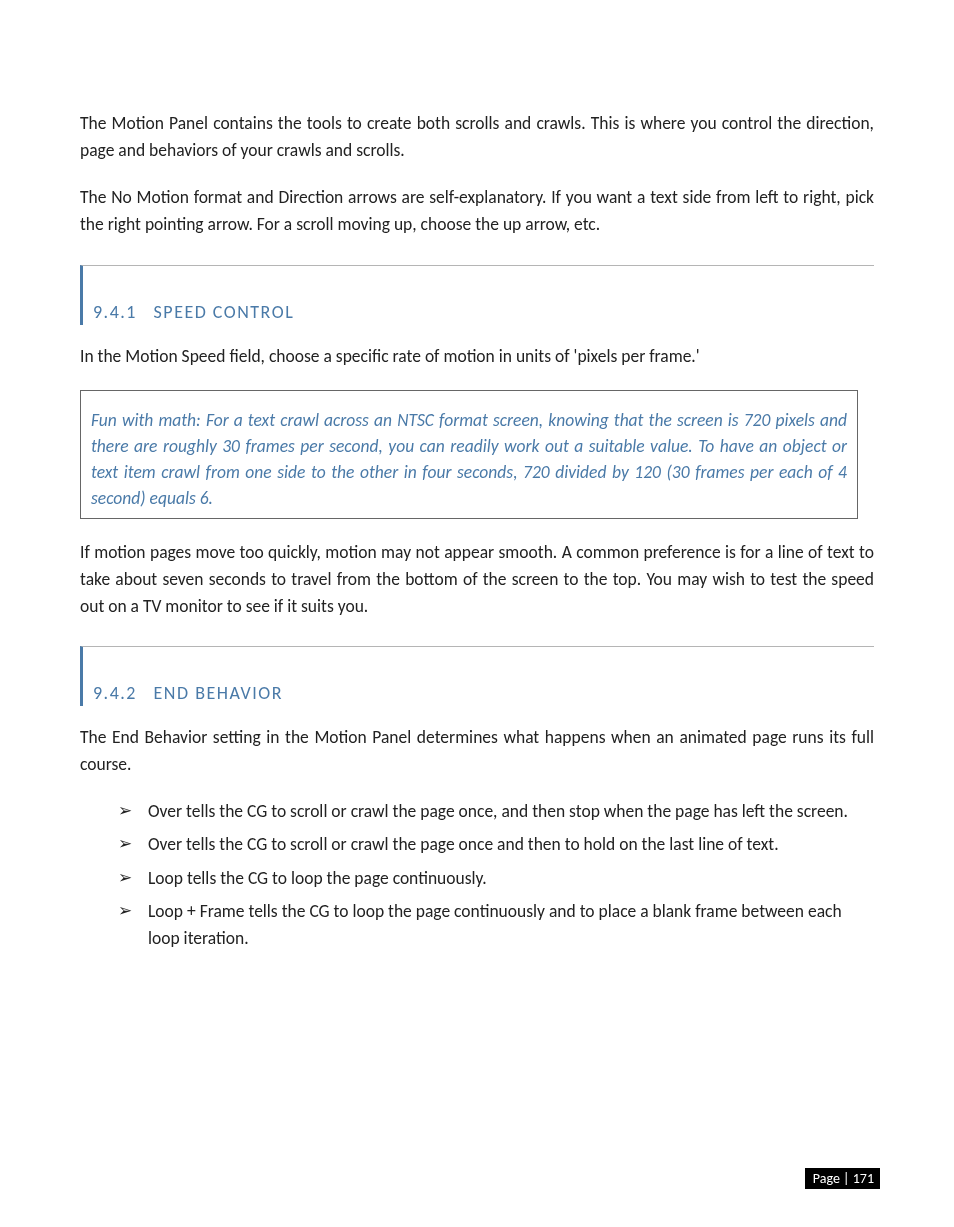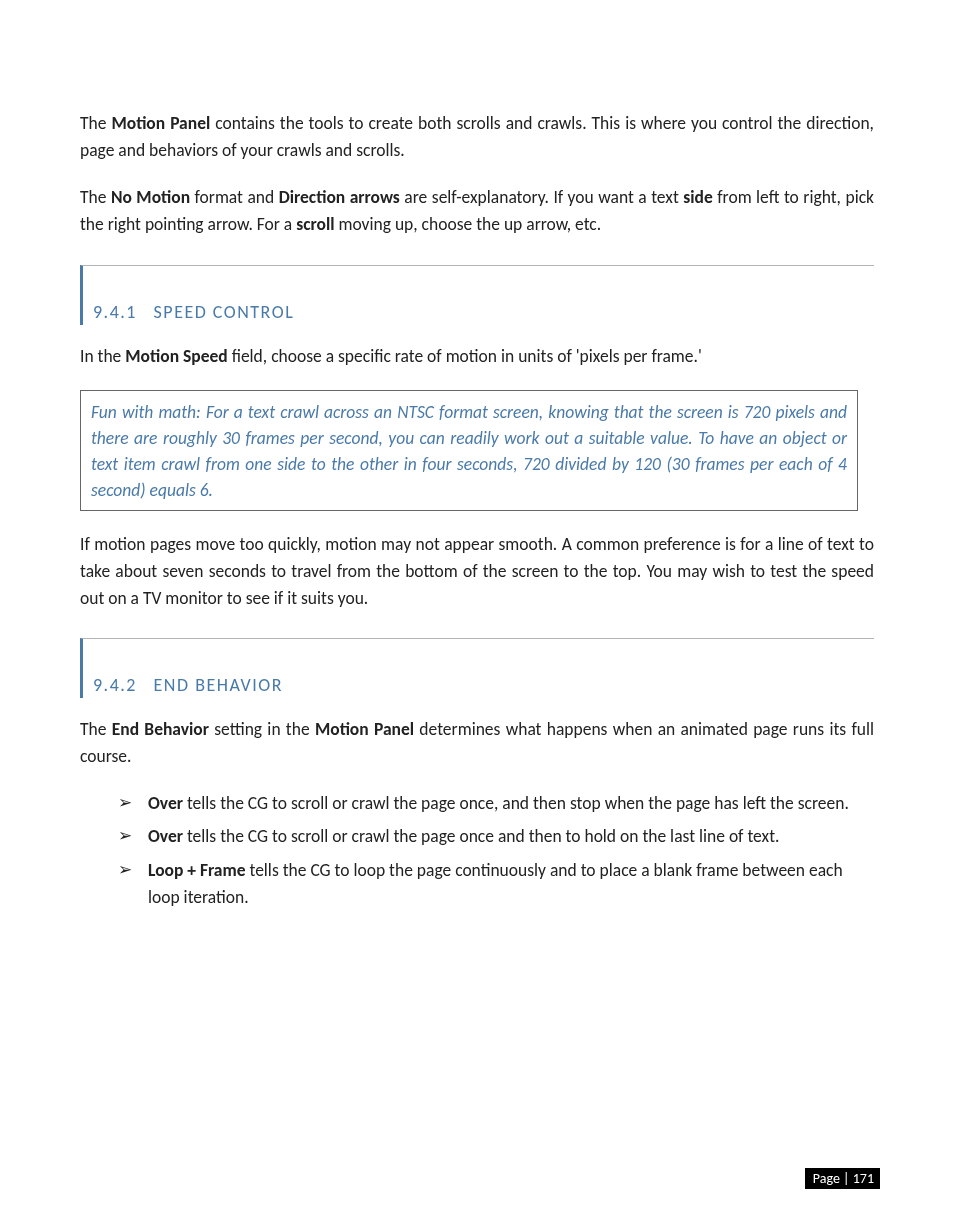--- a/index.html
+++ b/index.html
@@ -32,21 +32,21 @@
     font-size: 18px;
     letter-spacing: 1.5px;
   }
   .section-heading .num {
     display: inline-block;
     min-width: 55px;
     margin-top: 29px;
   }
   .callout-box {
     border: 1px solid #666;
-    padding: 8px 10px 6px 10px;
+    padding: 16px 10px 6px 10px;
     margin: 6px 16px 20px 0;
     color: #4a7aa8;
     font-style: italic;
     font-size: 17.5px;
     line-height: 1.5;
     text-align: justify;
   }
   ul.bullets {
     list-style: none;
     padding: 0 0 0 38px;
@@ -69,21 +69,21 @@
   }
   .footer-badge {
     position: absolute;
     right: 74px;
     bottom: 38px;
     background: #000000;
     color: #fff;
     font-size: 14px;
     padding: 2px 6px 2px 8px;
   }
-  .bold { font-weight: 700; }
+  .bold { font-weight: 400; }
 </style>
 </head>
 <body>
 
 <div class="page">
 
   <p class="body-text">
     <span>The </span><span class="bold">Motion Panel</span><span> contains the tools to create both scrolls and crawls.  This is where you control the direction, page and behaviors of your crawls and scrolls.</span>
   </p>
 
@@ -118,20 +118,23 @@
   </p>
 
   <ul class="bullets">
     <li>
       <span class="bold">Over</span><span> tells the CG to scroll or crawl the page once, and then stop when the page has left the screen.</span>
     </li>
     <li>
       <span class="bold">Over</span><span> tells the CG to scroll or crawl the page once and then to hold on the last line of text.</span>
     </li>
     <li>
+      <span class="bold">Loop</span><span> tells the CG to loop the page continuously.</span>
+    </li>
+    <li>
       <span class="bold">Loop + Frame</span><span> tells the CG to loop the page continuously and to place a blank frame between each loop iteration.</span>
     </li>
   </ul>
 
   <div class="footer-badge">
     <span>Page | 171</span>
   </div>
 
 </div>
 

